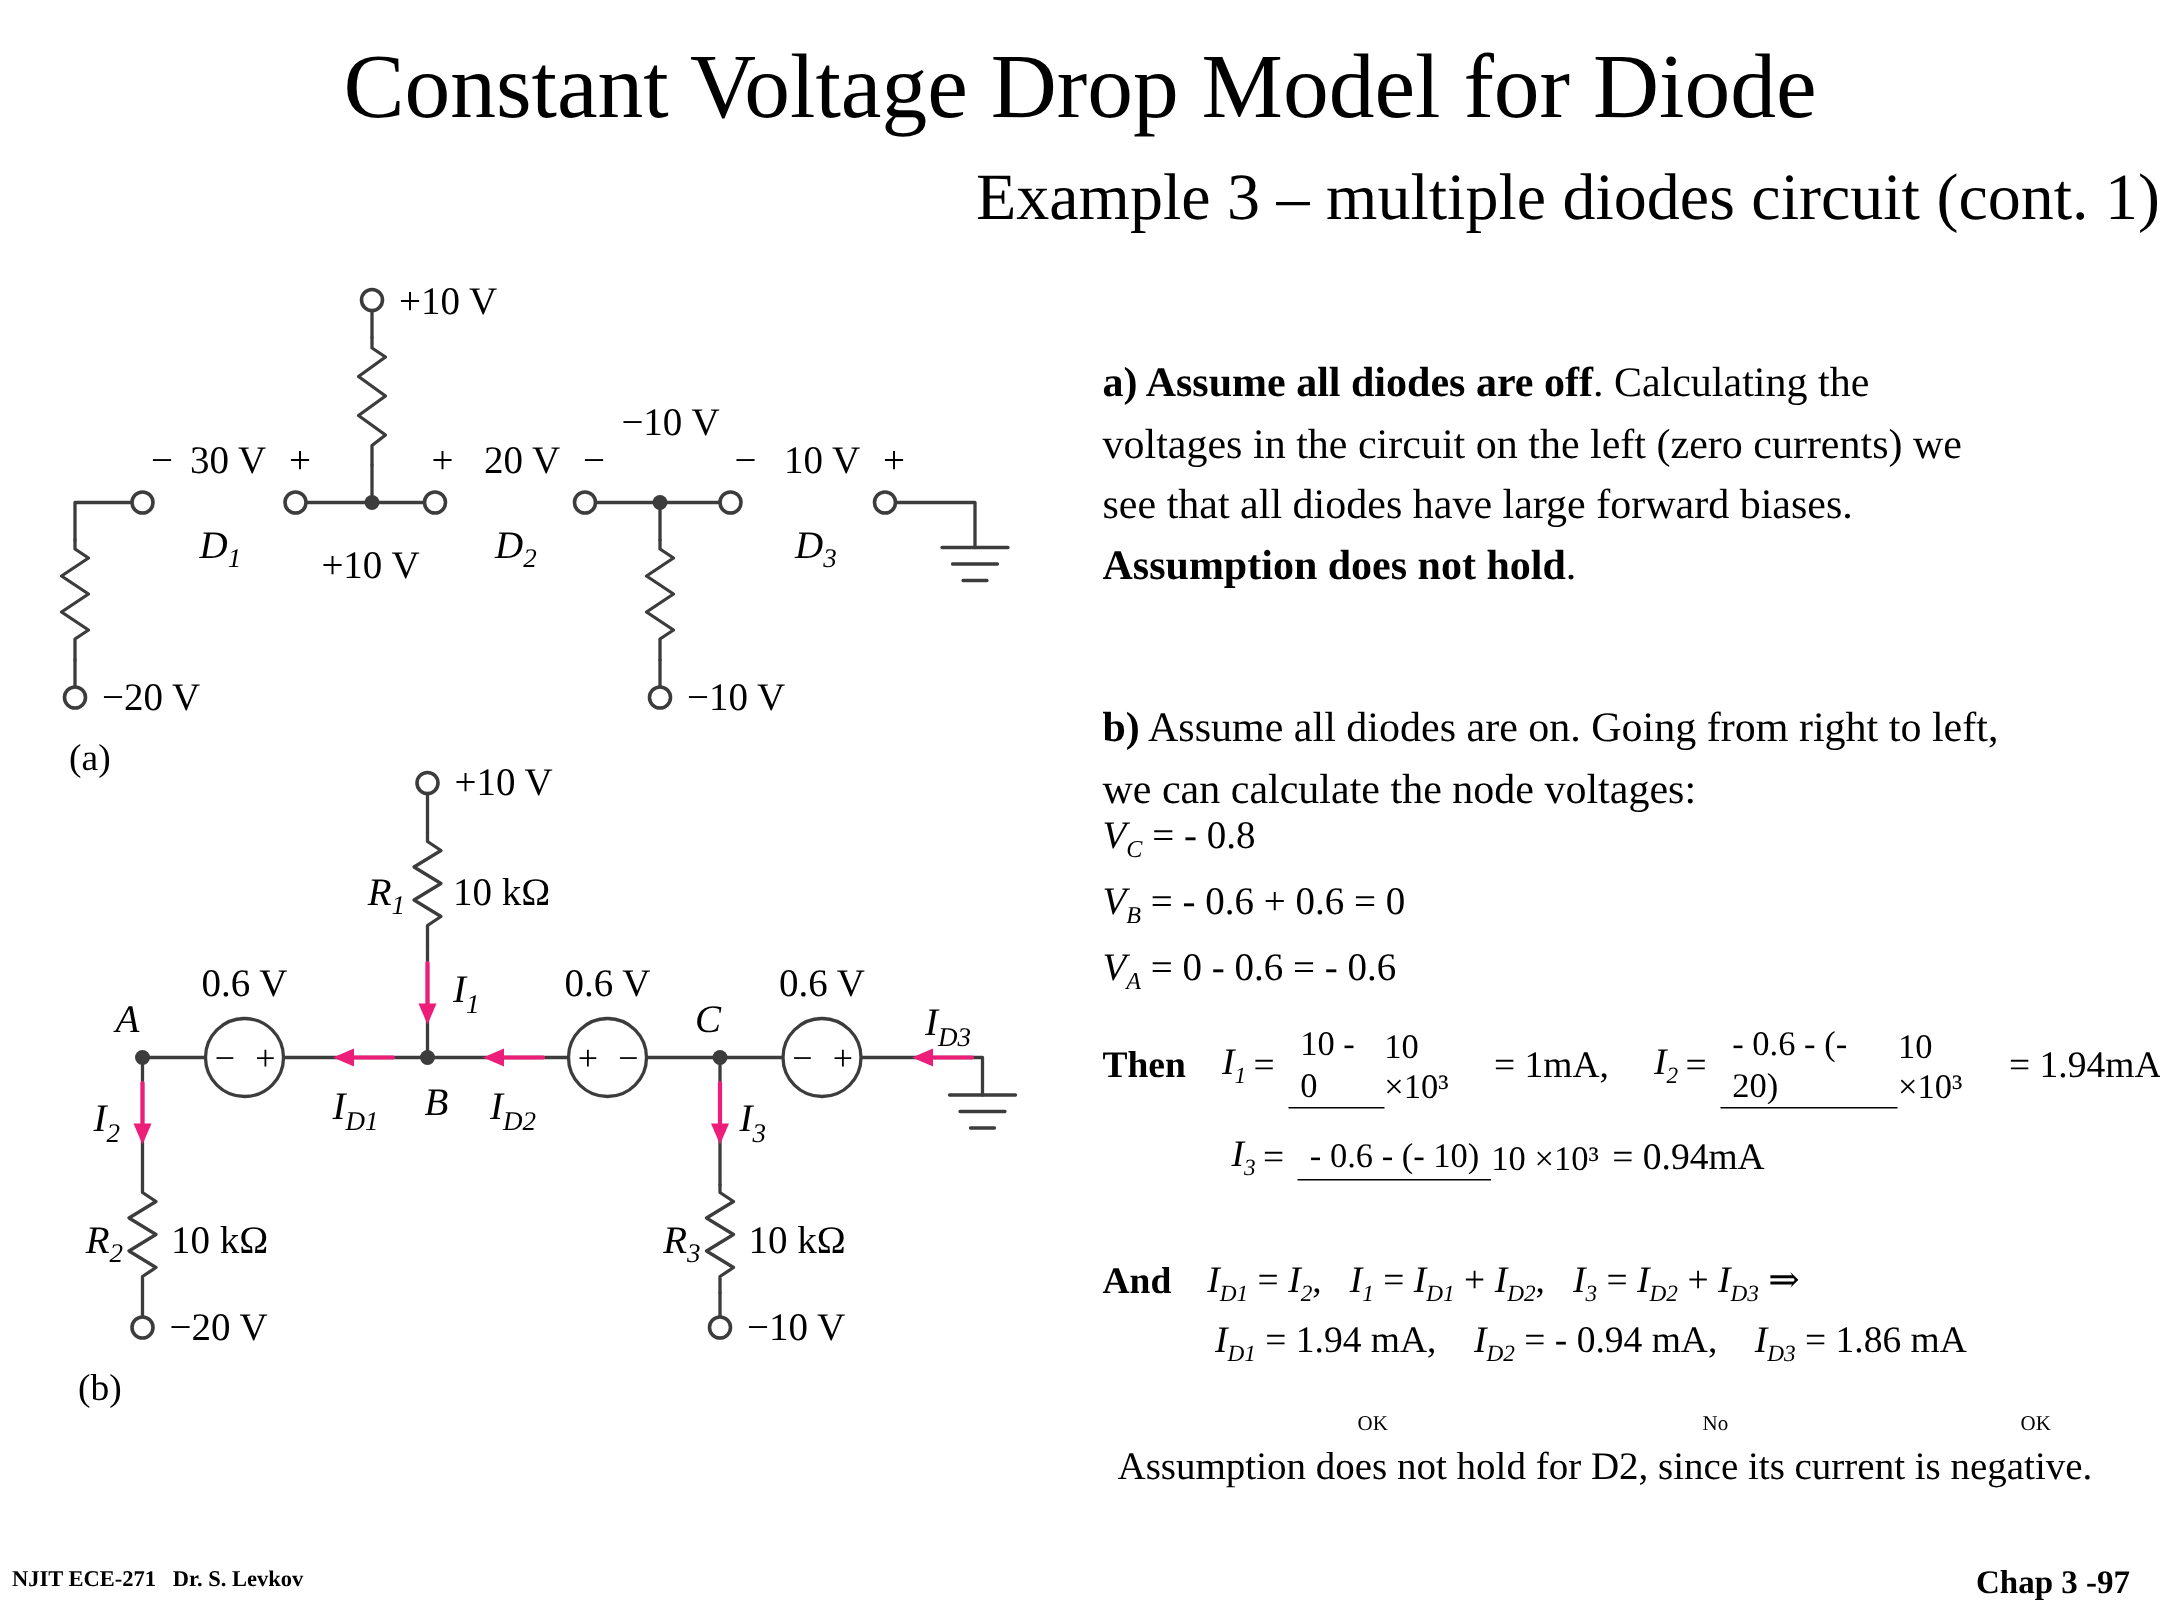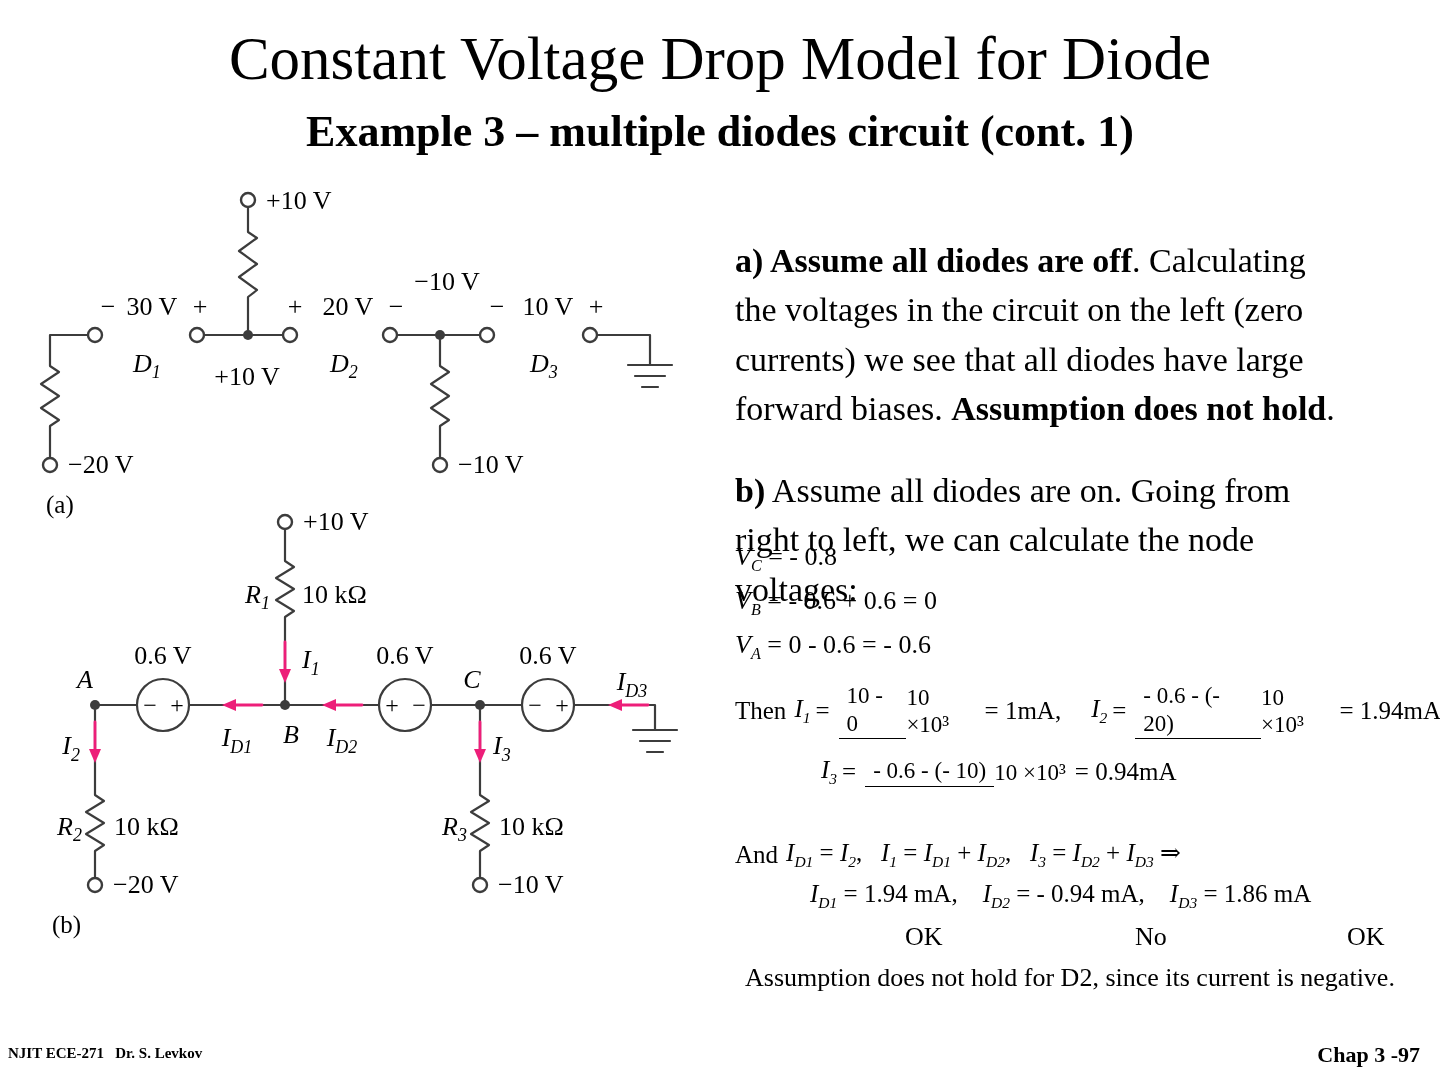--- a/index.html
+++ b/index.html
@@ -2,55 +2,55 @@
 <html><head>
 <meta charset="utf-8">
 <style>
   * { margin:0; padding:0; box-sizing:border-box; }
   html,body { width:1440px; height:1080px; }
   body {
     position:relative; overflow:hidden; background:#fff; color:#000;
     font-family:"Liberation Serif","DejaVu Serif",serif;
   }
   .title { position:absolute; top:24px; left:0; width:100%; text-align:center; font-size:61px; font-weight:400; }
-  .subtitle { position:absolute; top:106px; left:0; width:100%; text-align:center; font-size:44px; font-weight:700; }
+  .subtitle { position:absolute; top:106px; left:0; width:100%; text-align:right; font-size:44px; font-weight:400; }
 
   .circuits { position:absolute; left:30px; top:180px; }
   .circuits path { stroke:currentColor; fill:none; stroke-width:2.2; stroke-linecap:round; stroke-linejoin:round; }
   .circuits .term { fill:#fff; stroke:currentColor; stroke-width:2.4; }
   .circuits .dot { fill:currentColor; stroke:none; }
   .circuits .src { fill:#fff; stroke:currentColor; stroke-width:2.2; }
   .circuits .ah { fill:currentColor; stroke:none; }
   .circuits .arrows path { stroke-width:2.8; }
   .circuits text { fill:#000; stroke:none; font-size:26px; }
   .circuits .sgn { font-size:24px; }
   .circuits .cap { font-size:25px; }
   .circuits .ss { font-size:18px; }
   .it { font-style:italic; }
 
   .rightcol { position:absolute; left:735px; top:0; width:706px; height:1080px; }
   .rightcol > * { position:absolute; left:0; }
-  .para { font-size:34px; line-height:1.45; width:600px; }
+  .para { font-size:28px; line-height:1.45; width:600px; }
   #para-a { top:236px; }
   #para-b { top:466px; }
   .vline { font-size:26px; }
   .tok { white-space:pre; }
   .mvar { font-style:italic; }
   sub { font-size:0.62em; }
   .eqrow { display:flex; align-items:center; font-size:25px; }
-  .eqlabel { margin-right:8px; }
+  .eqlabel { margin-right:24px;font-weight:bold; }
   .eqn { display:inline-flex; align-items:center; }
   .eqn + .eqn { margin-left:30px; }
   .lhs { white-space:pre; }
   .eqsign { margin:0 5px; }
   .frac { display:inline-flex; flex-direction:row; align-items:center; font-size:23px; line-height:1.2; margin:0 4px; }
   .frac .num { border-bottom:1.6px solid #000; padding:0 8px 1px; }
   .frac .den { padding-top:1px; }
   .res { margin-left:5px; white-space:pre; }
-  .verdicts { font-size:26px; width:700px; height:28px; }
+  .verdicts { font-size:14px; width:700px; height:28px;margin-top:20px; }
   .verdicts span { position:absolute; top:0; }
   .closing { top:960px; left:10px; width:690px; font-size:26px; line-height:1.4; }
   .footer-left { position:absolute; left:8px; bottom:18px; font-size:15px; font-weight:bold; white-space:pre; }
   .footer-right { position:absolute; right:20px; bottom:12px; font-size:22px; font-weight:bold; }
 </style>
 </head>
 <body>
 
 <h1 class="title">Constant Voltage Drop Model for Diode</h1>
 <h2 class="subtitle">Example 3 – multiple diodes circuit (cont. 1)</h2>

